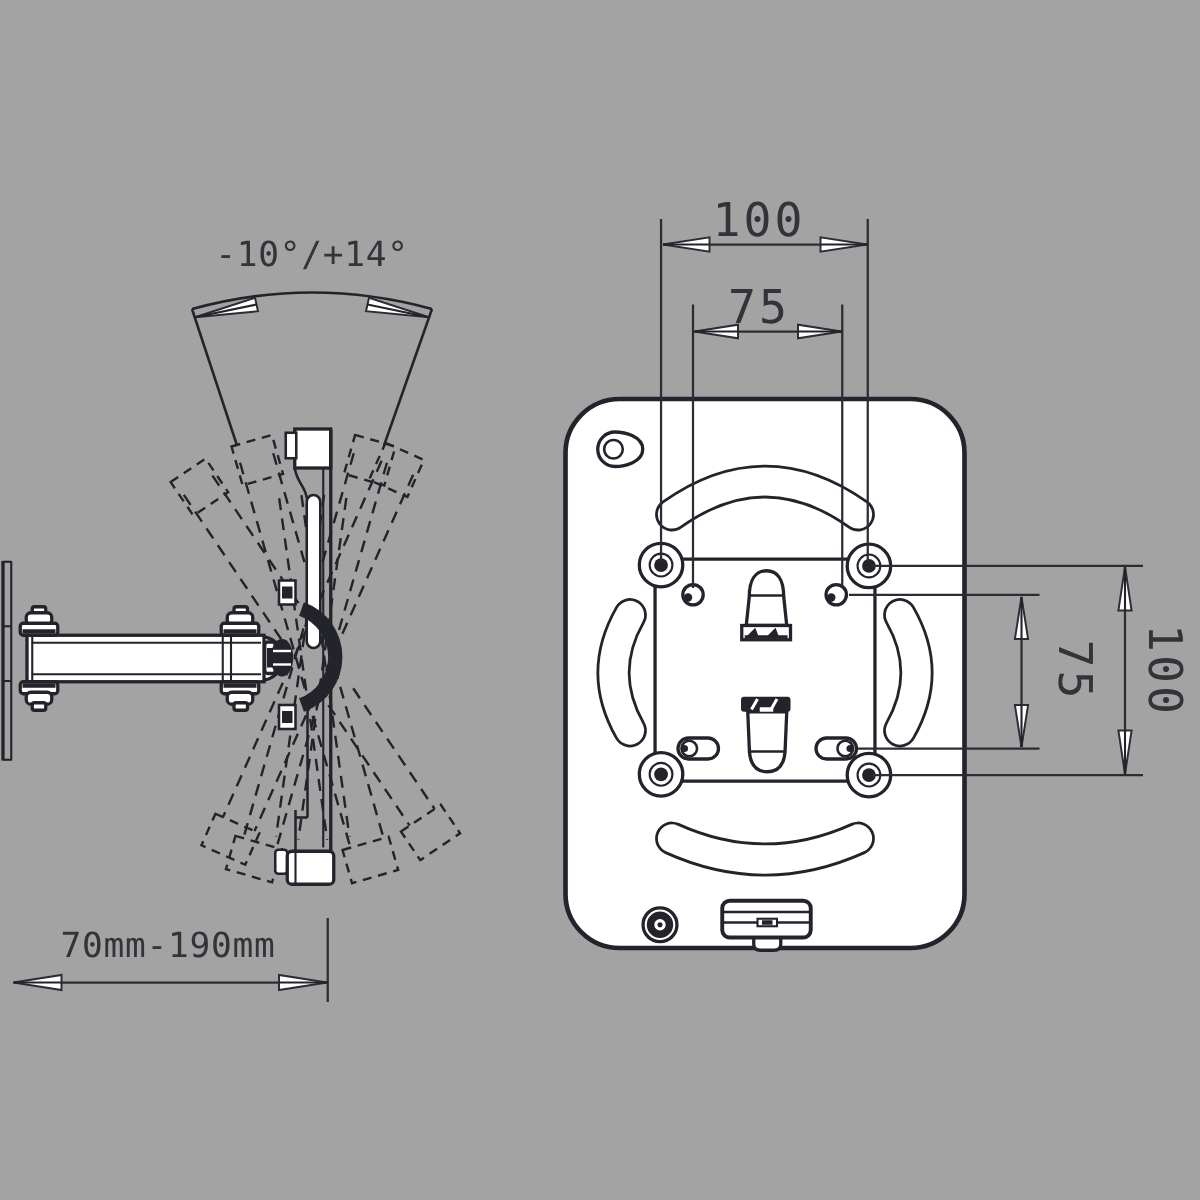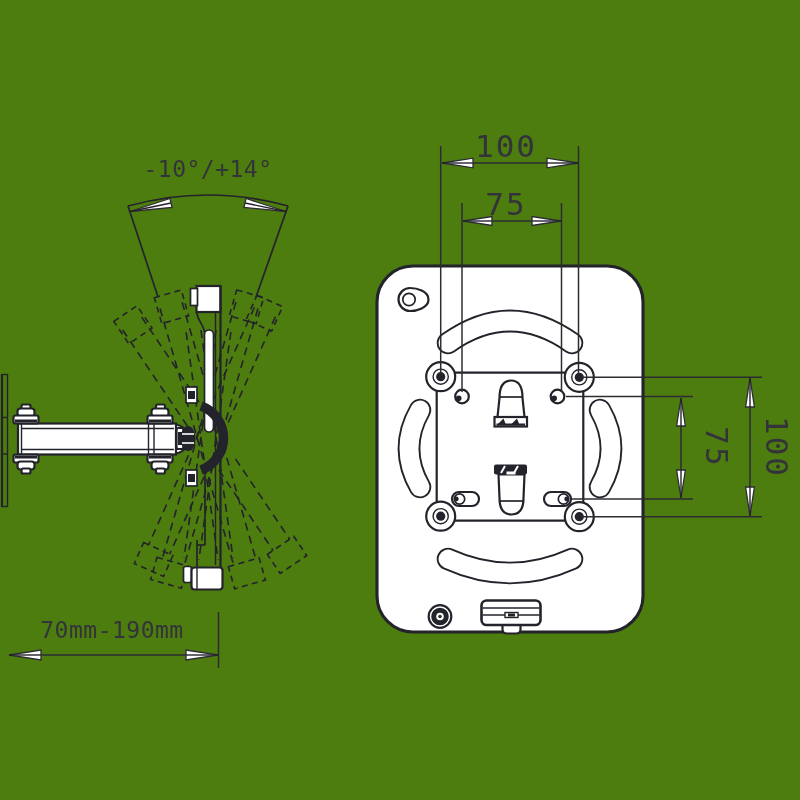--- a/index.html
+++ b/index.html
@@ -1,17 +1,17 @@
 <!DOCTYPE html>
 <html><head>
 <meta charset="utf-8">
 <style>
   html,body { margin:0; padding:0; background:#ffffff; }
   .canvas {
-    position:relative; width:800px; height:800px; background:#4d7c0f;
+    position:relative; width:800px; height:800px; background:#a3a3a3;
     font-family:"DejaVu Sans Mono", monospace;
   }
   svg { display:block; }
   svg text {
     font-family:"DejaVu Sans Mono", monospace;
     fill:#33333a;
   }
   .ln   { stroke:#23232b; fill:none; stroke-width:1.7; }
   .thin { stroke:#23232b; fill:none; stroke-width:1.4; }
   .med  { stroke:#23232b; fill:none; stroke-width:2.2; }

